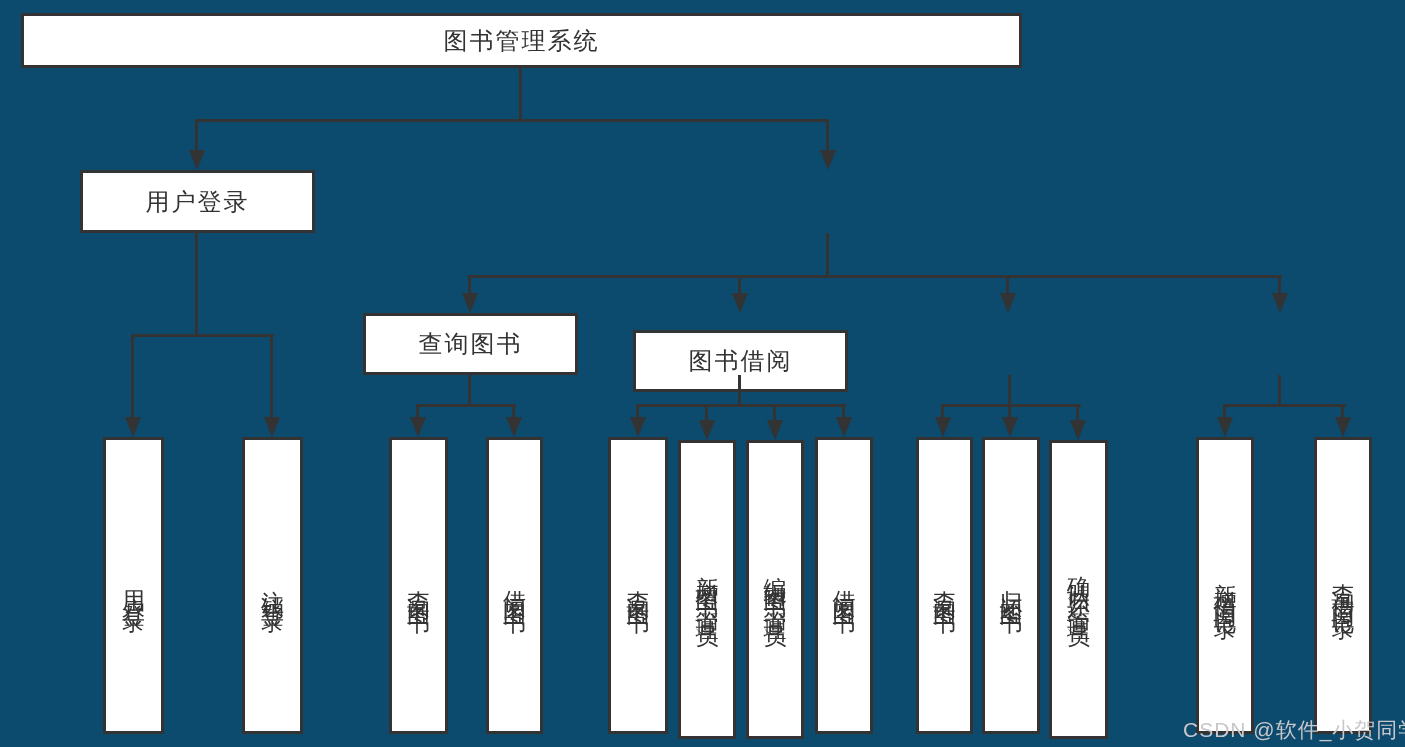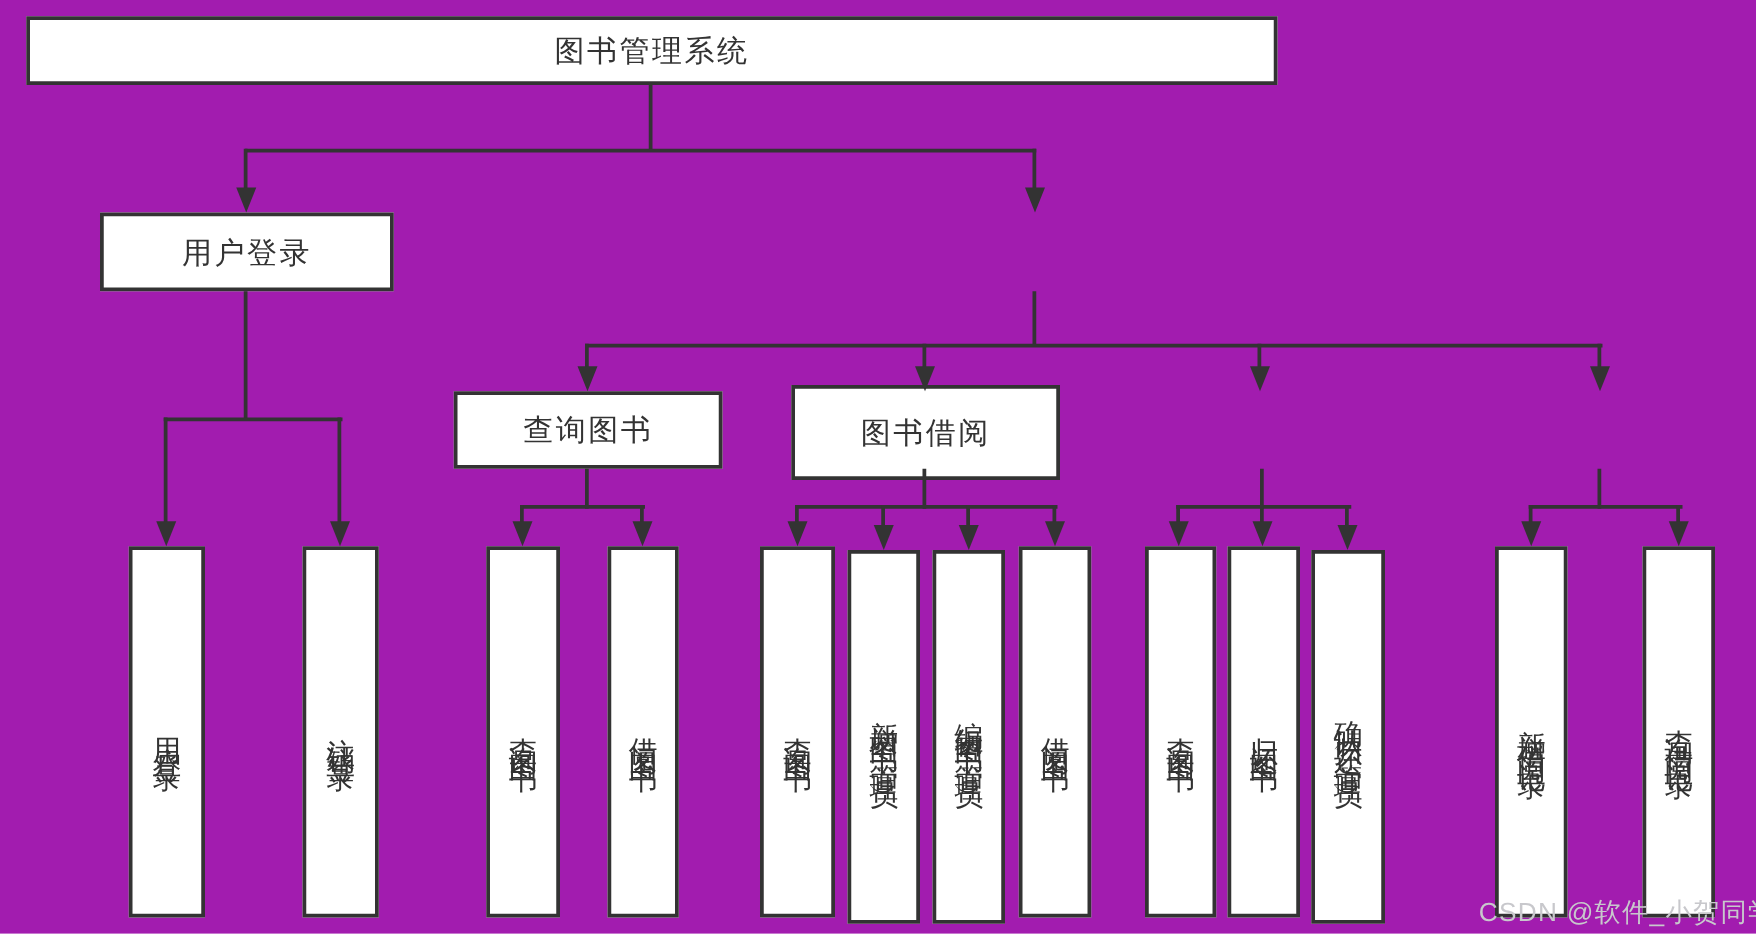--- a/index.html
+++ b/index.html
@@ -1,17 +1,17 @@
 <!DOCTYPE html>
 <html><head>
 <meta charset="utf-8">
 <style>
   html,body{margin:0;padding:0;background:#ffffff;}
   body{width:1405px;height:747px;overflow:hidden;font-family:"Liberation Sans","DejaVu Sans",sans-serif;}
-  .diagram{position:relative;width:1405px;height:747px;background:#a21caf;}
+  .diagram{position:relative;width:1405px;height:747px;background:#0c4a6e;}
   .node{
     position:absolute;
     box-sizing:border-box;
     border:3px solid #333333;
     background:#ffffff;
     display:flex;align-items:center;justify-content:center;
     color:#333333;
     font-size:24px;
     letter-spacing:2px;
   }
@@ -45,21 +45,21 @@
     <span>图书管理系统</span>
   </div>
 
   <div class="node" style="left:80px;top:170px;width:235px;height:63px">
     <span>用户登录</span>
   </div>
 
   <div class="node" style="left:363px;top:313px;width:215px;height:62px">
     <span>查询图书</span>
   </div>
-  <div class="node" style="left:633px;top:308px;width:215px;height:76px">
+  <div class="node" style="left:633px;top:330px;width:215px;height:62px">
     <span>图书借阅</span>
   </div>
 
   <div class="node leaf" style="left:103px;top:437px;width:61px;height:297px">
     <span>用户登录</span>
   </div>
   <div class="node leaf" style="left:242px;top:437px;width:61px;height:297px">
     <span>注销登录</span>
   </div>
 

